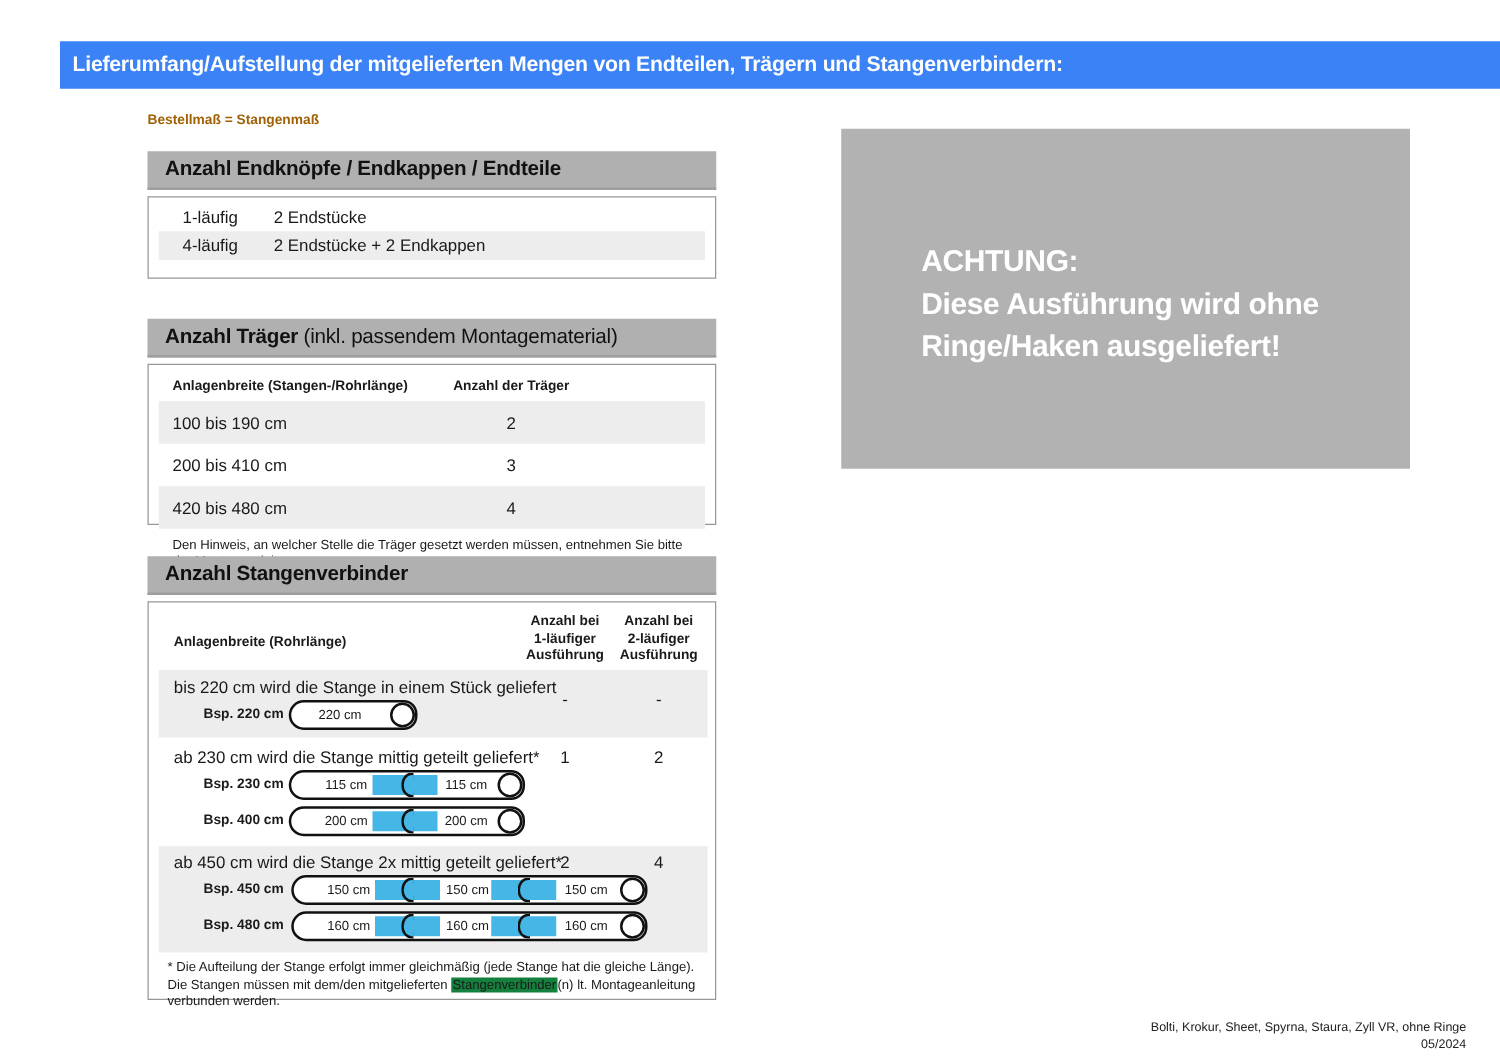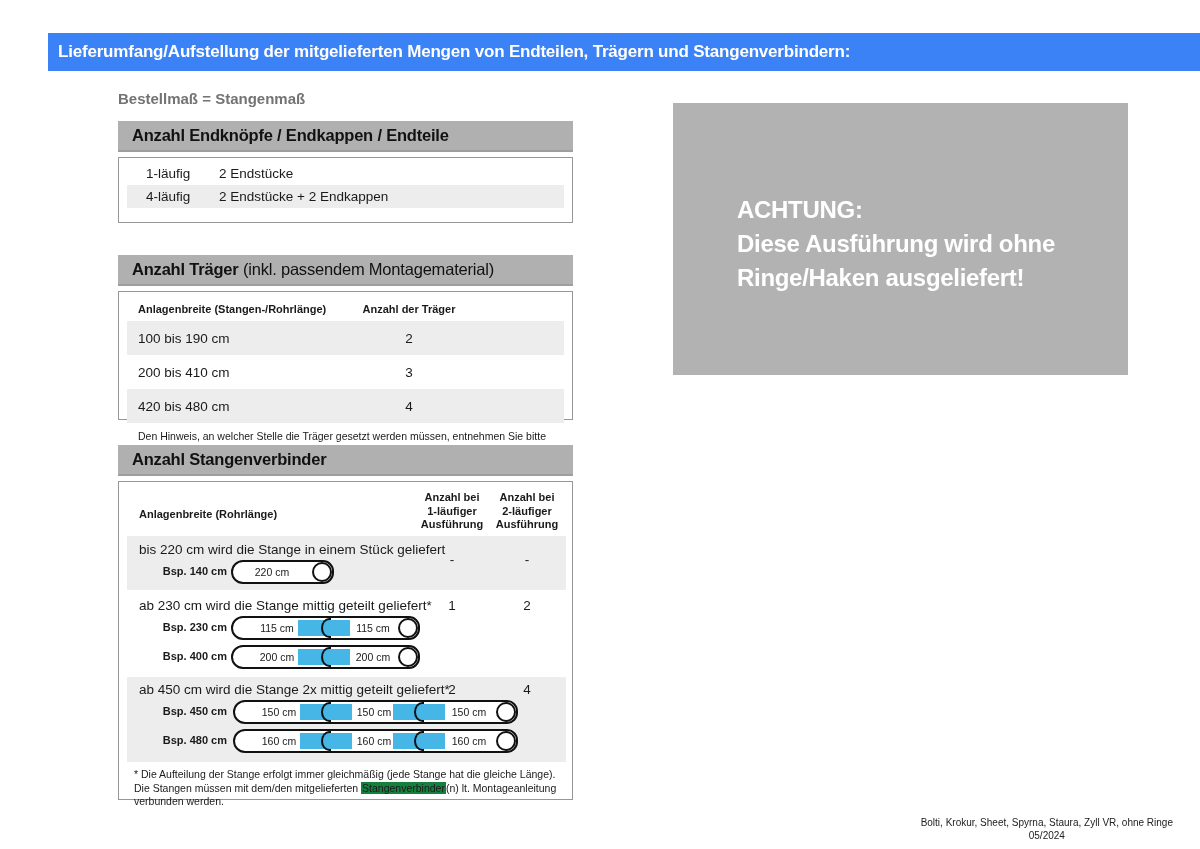--- a/index.html
+++ b/index.html
@@ -5,21 +5,21 @@
   * { margin:0; padding:0; box-sizing:border-box; }
   html,body { background:#fff; }
   body { font-family:"Liberation Sans","DejaVu Sans",sans-serif; color:#1a1a1a; }
   #page { position:relative; width:1200px; height:849px; background:#fff; overflow:hidden; }
 
   
   .topbar { position:absolute; left:48px; top:33px; width:1152px; height:38px;
     background:#3b82f6; color:#fff; font-size:17px; font-weight:bold;
     display:flex; align-items:center; padding-left:10px; letter-spacing:-0.2px; }
 
-  .red-sub { position:absolute; left:118px; top:90px; font-size:15px; font-weight:bold; color:#737373; }
+  .red-sub { position:absolute; left:118px; top:90px; font-size:11px; font-weight:bold; color:#a16207; }
 
   .hdrbar { position:absolute; width:455px; height:31px; background:#b0b0b0;
     border-bottom:2px solid #9e9e9e; display:flex; align-items:center;
     padding-left:14px; font-size:16.5px; color:#111; letter-spacing:-0.2px; }
   .hdrbar .b { font-weight:bold; }
   .box { position:absolute; width:455px; background:#fff; border:1px solid #979797; }
 
   
   #box-end { left:118px; top:157px; height:66px; padding:4px 8px; }
   .s1row { height:23px; display:flex; align-items:center; font-size:13.5px; }
@@ -61,21 +61,21 @@
   .connector { position:absolute; top:50%; transform:translateY(-50%); width:52px; height:16px;
     background:#45b6e6; z-index:1; }
   .joint { position:absolute; top:0; width:10px; height:100%; border:2px solid #111;
     border-right:none; border-radius:10px 0 0 10px / 12px 0 0 12px; z-index:2; }
   .endcap { position:absolute; right:0; top:0; width:20px; height:100%;
     border:2px solid #111; border-radius:50%; background:#fff; z-index:2; }
 
   .footnote { position:absolute; left:15px; top:286px; width:428px; font-size:10.5px; line-height:13.5px; }
   .hl { background:#15803d; padding:0 1px; }
 
-  .footer { position:absolute; right:27px; top:816px; text-align:center; font-size:10px;
+  .footer { position:absolute; right:27px; top:816px; text-align:right; font-size:10px;
     line-height:13px; color:#222; }
 </style>
 </head>
 <body>
 
 <div id="page">
 
   <div class="topbar">
     <span>Lieferumfang/Aufstellung der mitgelieferten Mengen von Endteilen, Trägern und Stangenverbindern:</span>
   </div>
@@ -142,21 +142,21 @@
     <div class="abs ch3" style="left:373px;">
       <div>Anzahl bei</div>
       <div>2-läufiger</div>
       <div>Ausführung</div>
     </div>
 
     <div class="band" style="top:54px; height:54px;">
       <div class="abs gtitle" style="left:12px; top:6px;">bis 220 cm wird die Stange in einem Stück geliefert</div>
       <div class="abs cnt" style="left:295px; top:16px;">-</div>
       <div class="abs cnt" style="left:370px; top:16px;">-</div>
-      <div class="abs bsp" style="left:0px; top:29px;">Bsp. 140 cm</div>
+      <div class="abs bsp" style="left:0px; top:29px;">Bsp. 220 cm</div>
       <div class="rod" style="left:104px; top:24px; width:103px;">
         <div class="rod-body">
           <span class="seg" style="left:4px; width:70px;">220 cm</span>
           <div class="endcap"></div>
         </div>
       </div>
     </div>
 
     <div class="abs gtitle" style="left:20px; top:116px;">ab 230 cm wird die Stange mittig geteilt geliefert*</div>
     <div class="abs cnt" style="left:303px; top:116px;">1</div>

